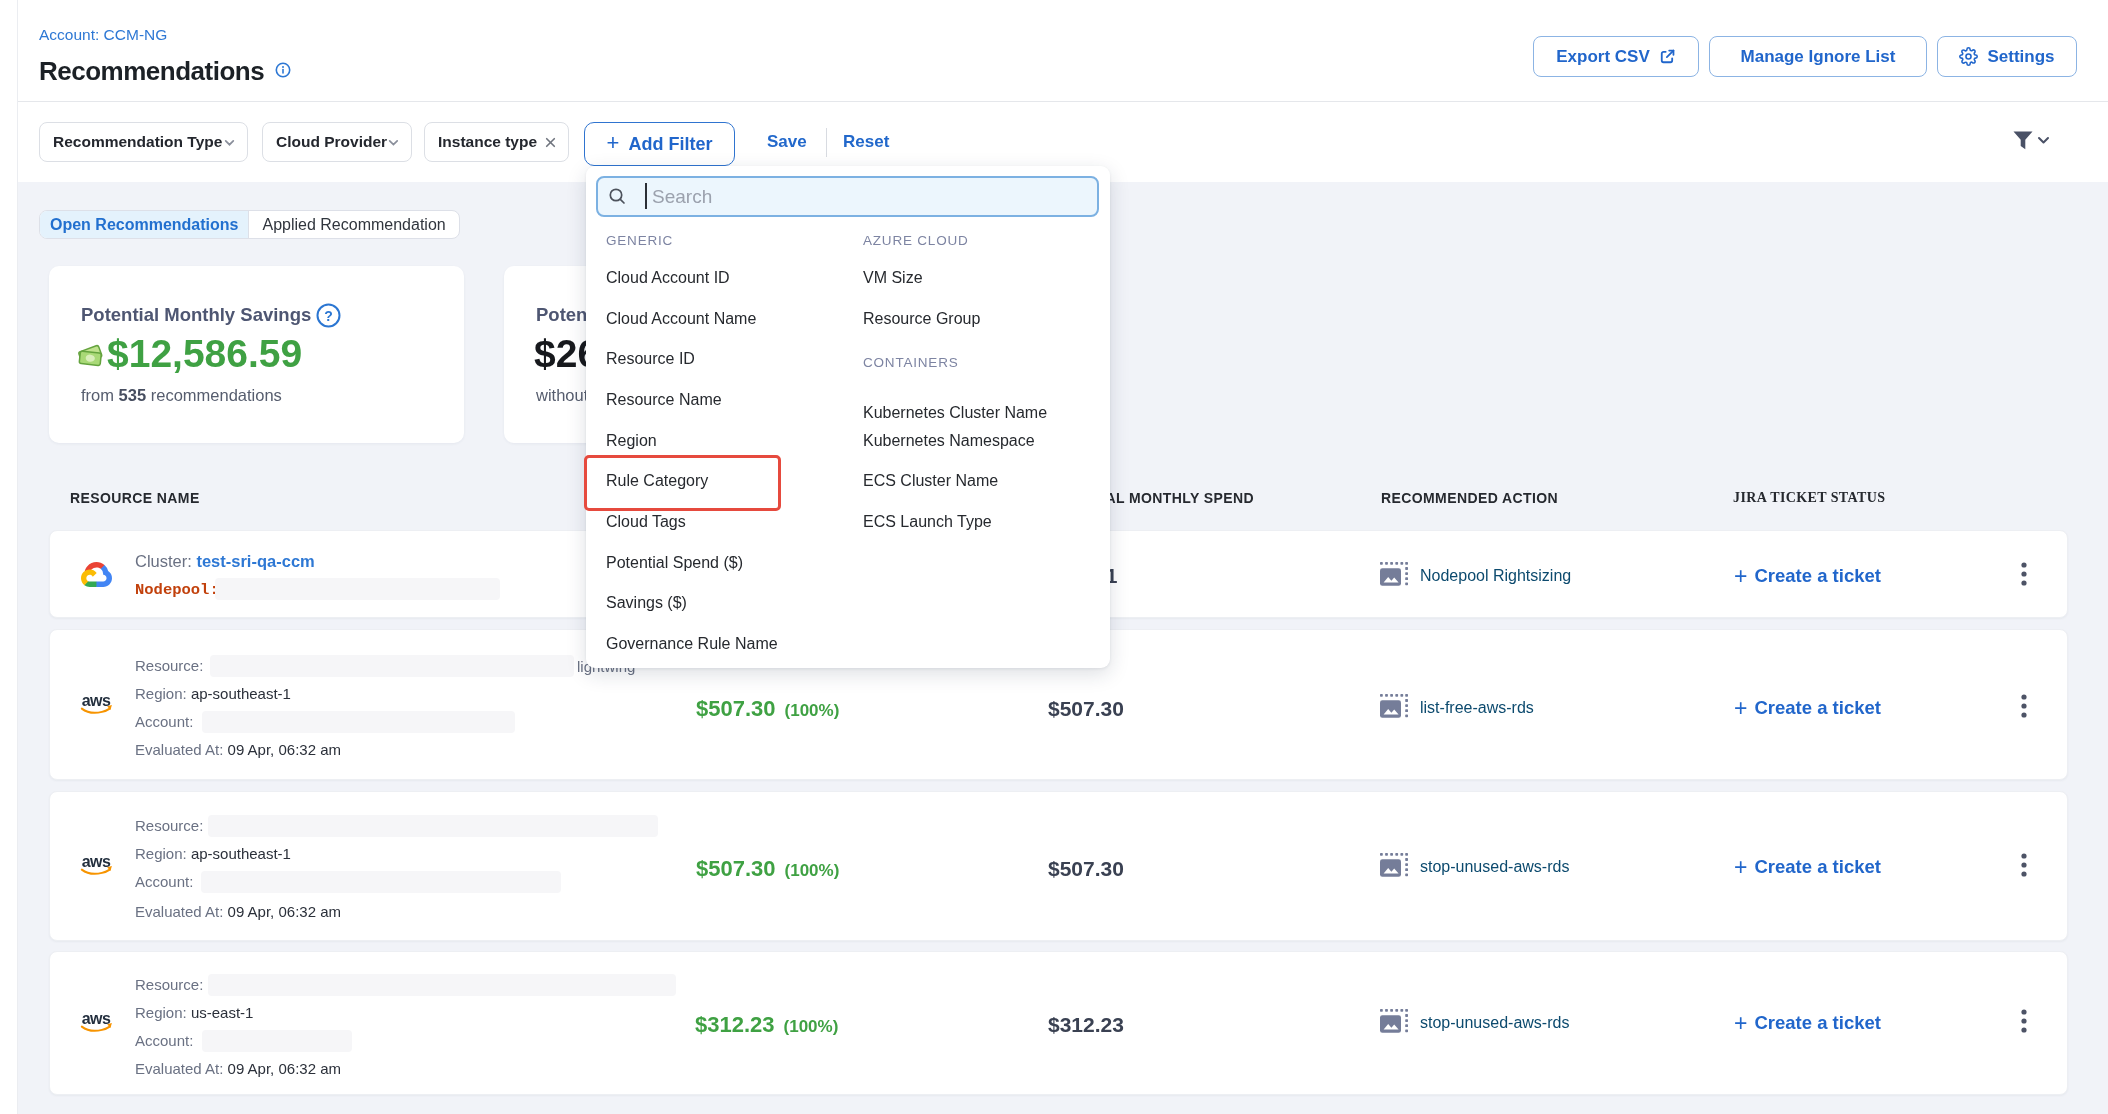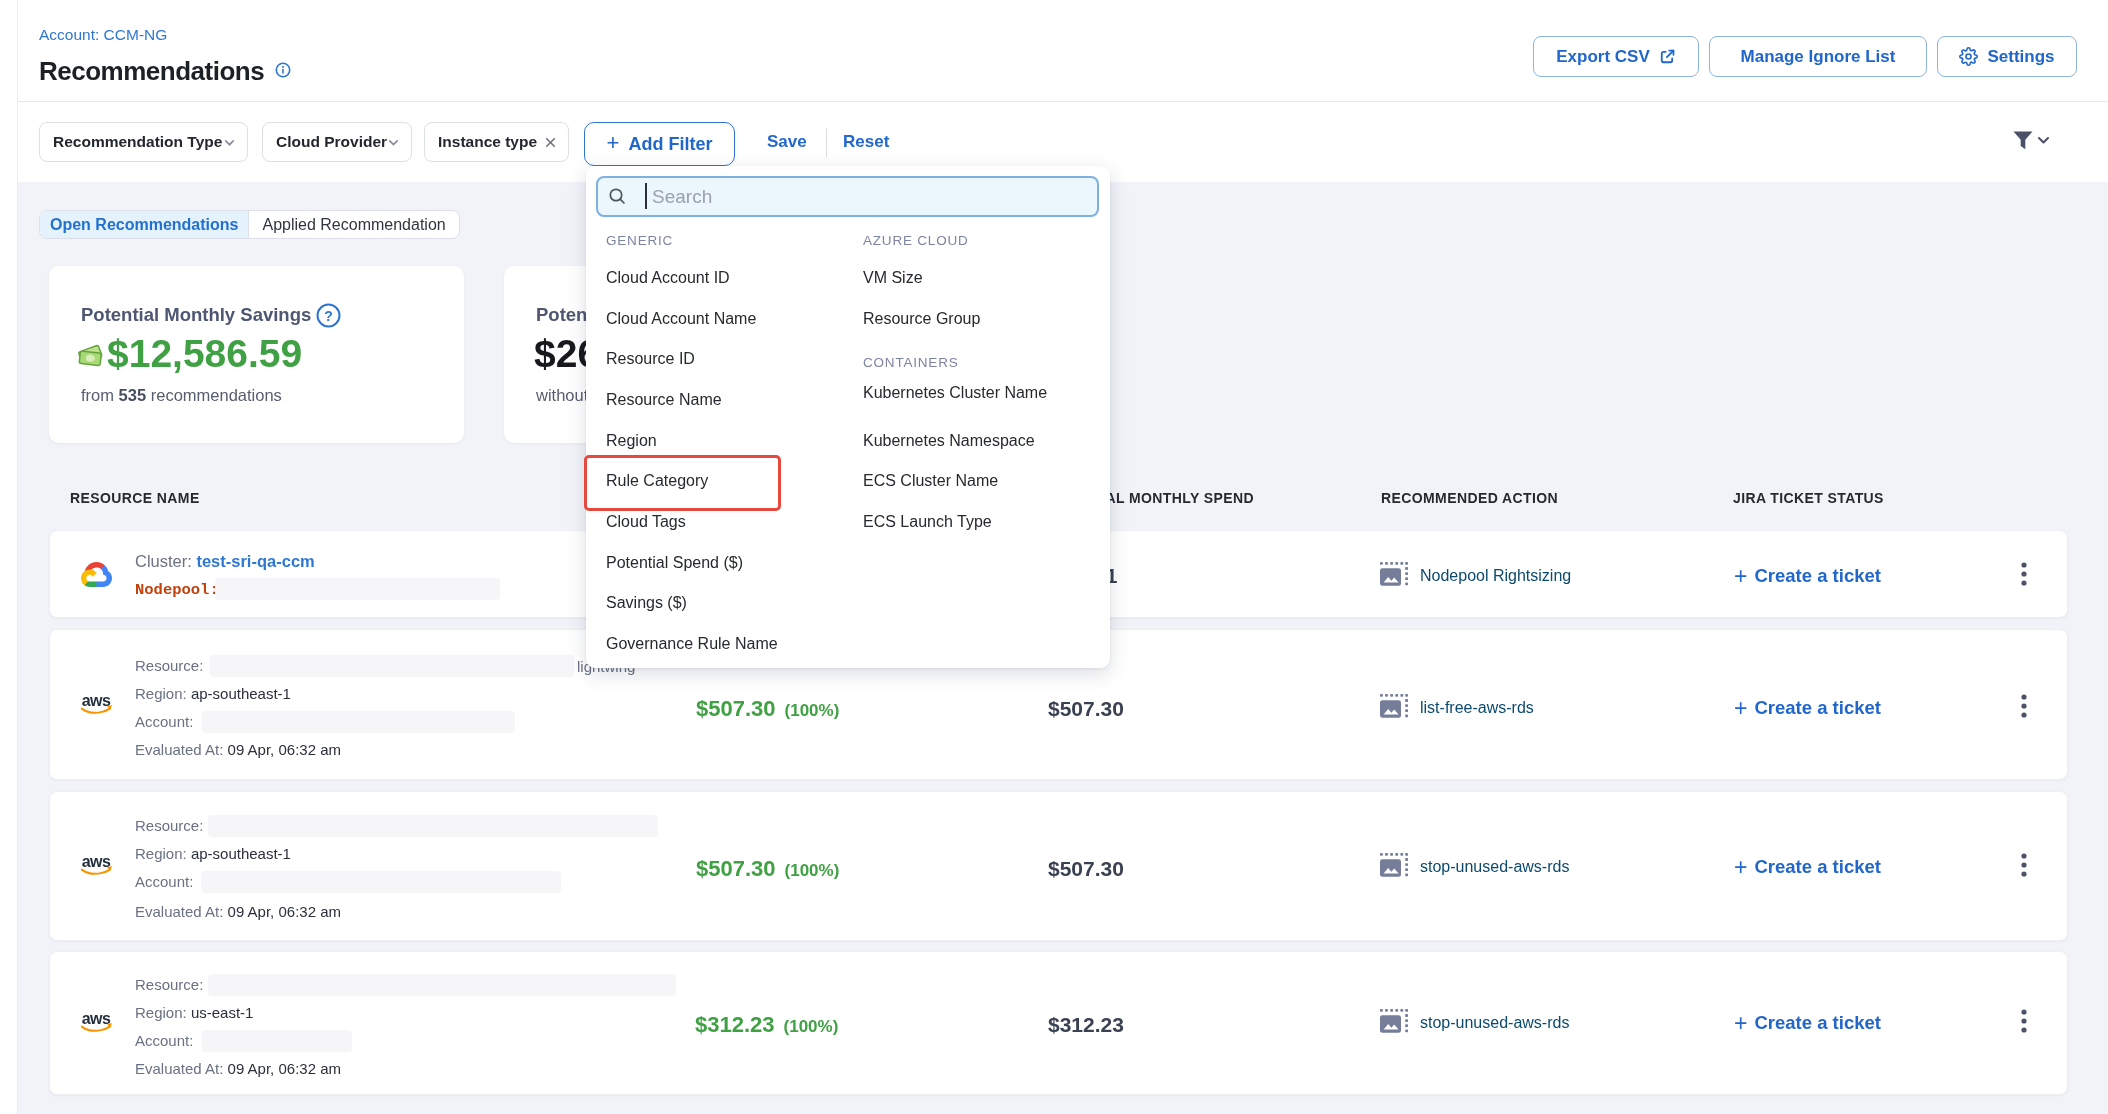--- a/index.html
+++ b/index.html
@@ -110,21 +110,21 @@
   <div class="abs" style="left:81px; top:386px; font-size:16.5px; color:#565d6e;">from <b style="color:#474e60;">535</b> recommendations</div>
 
   <div class="abs" style="left:504px; top:266px; width:415px; height:177px; background:#fff; border-radius:10px; box-shadow:0 1px 3px rgba(40,50,80,.06);"></div>
   <div class="abs" style="left:536px; top:304px; font-size:18.5px; font-weight:bold; color:#4e5672;">Potential Monthly Spend</div>
   <div class="abs" style="left:534px; top:332px; font-size:39px; font-weight:bold; color:#17191d;">$26,412.42</div>
   <div class="abs" style="left:536px; top:386px; font-size:16.5px; color:#565d6e;">without Recommendations</div>
 
   <div class="hdr" style="left:70px; top:490px;">RESOURCE NAME</div>
   <div class="hdr" style="left:1042px; top:490px;">POTENTIAL MONTHLY SPEND</div>
   <div class="hdr" style="left:1381px; top:490px;">RECOMMENDED ACTION</div>
-  <div class="hdr" style="left:1733px; top:490px;">JIRA TICKET STATUS</div>
+  <div class="hdr" style="left:1733px; top:490px;font-family:Liberation Serif, serif;">JIRA TICKET STATUS</div>
 
   <div class="row" style="top:530px; height:88px;"></div>
   <svg class="abs" style="left:81px; top:562px;" width="31" height="25" viewBox="0 0 256 206">
     <path fill="#EA4335" d="M170.252 56.819l22.253-22.253 1.483-9.37C153.437-11.677 88.976-7.496 52.42 33.92 42.267 45.423 34.734 59.764 30.717 74.573l7.97-1.123 44.505-7.34 3.436-3.513c19.797-21.742 53.27-24.667 76.128-6.168l7.496.39z"></path>
     <path fill="#4285F4" d="M224.205 73.918a100.249 100.249 0 0 0-30.217-48.722l-31.232 31.232a55.515 55.515 0 0 1 20.379 44.037v5.544c15.35 0 27.797 12.445 27.797 27.796 0 15.352-12.446 27.485-27.797 27.485h-55.671l-5.466 5.934v33.34l5.466 5.231h55.67c39.93.311 72.553-31.494 72.864-71.424a72.303 72.303 0 0 0-31.793-60.453"></path>
     <path fill="#34A853" d="M71.87 205.796h55.593V161.29H71.87a27.275 27.275 0 0 1-11.399-2.498l-7.887 2.42-22.409 22.253-1.952 7.574a72.019 72.019 0 0 0 43.647 14.757"></path>
     <path fill="#FBBC05" d="M71.87 61.425C31.94 61.664-.237 94.228.001 134.159a72.301 72.301 0 0 0 28.222 56.88l32.248-32.246c-13.99-6.322-20.208-22.786-13.887-36.776 6.321-13.99 22.786-20.208 36.776-13.888a27.796 27.796 0 0 1 13.887 13.888l32.248-32.248A72.224 72.224 0 0 0 71.87 61.425"></path>
   </svg>
   <div class="line" style="left:135px; top:552px; font-size:16.5px;"><span class="lab">Cluster: </span><span style="color:#2e78d4; font-weight:600;margin-top:16px;">test-sri-qa-ccm</span></div>
   <div class="line" style="left:135px; top:581px; font-weight:bold; color:#c2410c; font-size:15.5px;font-family:Liberation Mono, monospace;">Nodepool:</div>
@@ -295,18 +295,18 @@
   <div class="item" style="left:606px; top:472px; z-index:11;">Rule Category</div>
   <div class="item" style="left:606px; top:513px; z-index:11;">Cloud Tags</div>
   <div class="item" style="left:606px; top:554px; z-index:11;">Potential Spend ($)</div>
   <div class="item" style="left:606px; top:594px; z-index:11;">Savings ($)</div>
   <div class="item" style="left:606px; top:635px; z-index:11;">Governance Rule Name</div>
 
   <div class="seclab" style="left:863px; top:233px; z-index:11;">AZURE CLOUD</div>
   <div class="item" style="left:863px; top:269px; z-index:11;">VM Size</div>
   <div class="item" style="left:863px; top:310px; z-index:11;">Resource Group</div>
   <div class="seclab" style="left:863px; top:355px; z-index:11;">CONTAINERS</div>
-  <div class="item" style="left:863px; top:384px; z-index:11;">Kubernetes Cluster Name</div>
+  <div class="item" style="left:863px; top:404px; z-index:11;">Kubernetes Cluster Name</div>
   <div class="item" style="left:863px; top:432px; z-index:11;">Kubernetes Namespace</div>
   <div class="item" style="left:863px; top:472px; z-index:11;">ECS Cluster Name</div>
   <div class="item" style="left:863px; top:513px; z-index:11;">ECS Launch Type</div>
 
   <div class="abs" style="left:584px; top:455px; width:197px; height:56px; border:3.5px solid #e64a3e; border-radius:5px; z-index:20;"></div>
 
 </body></html>

